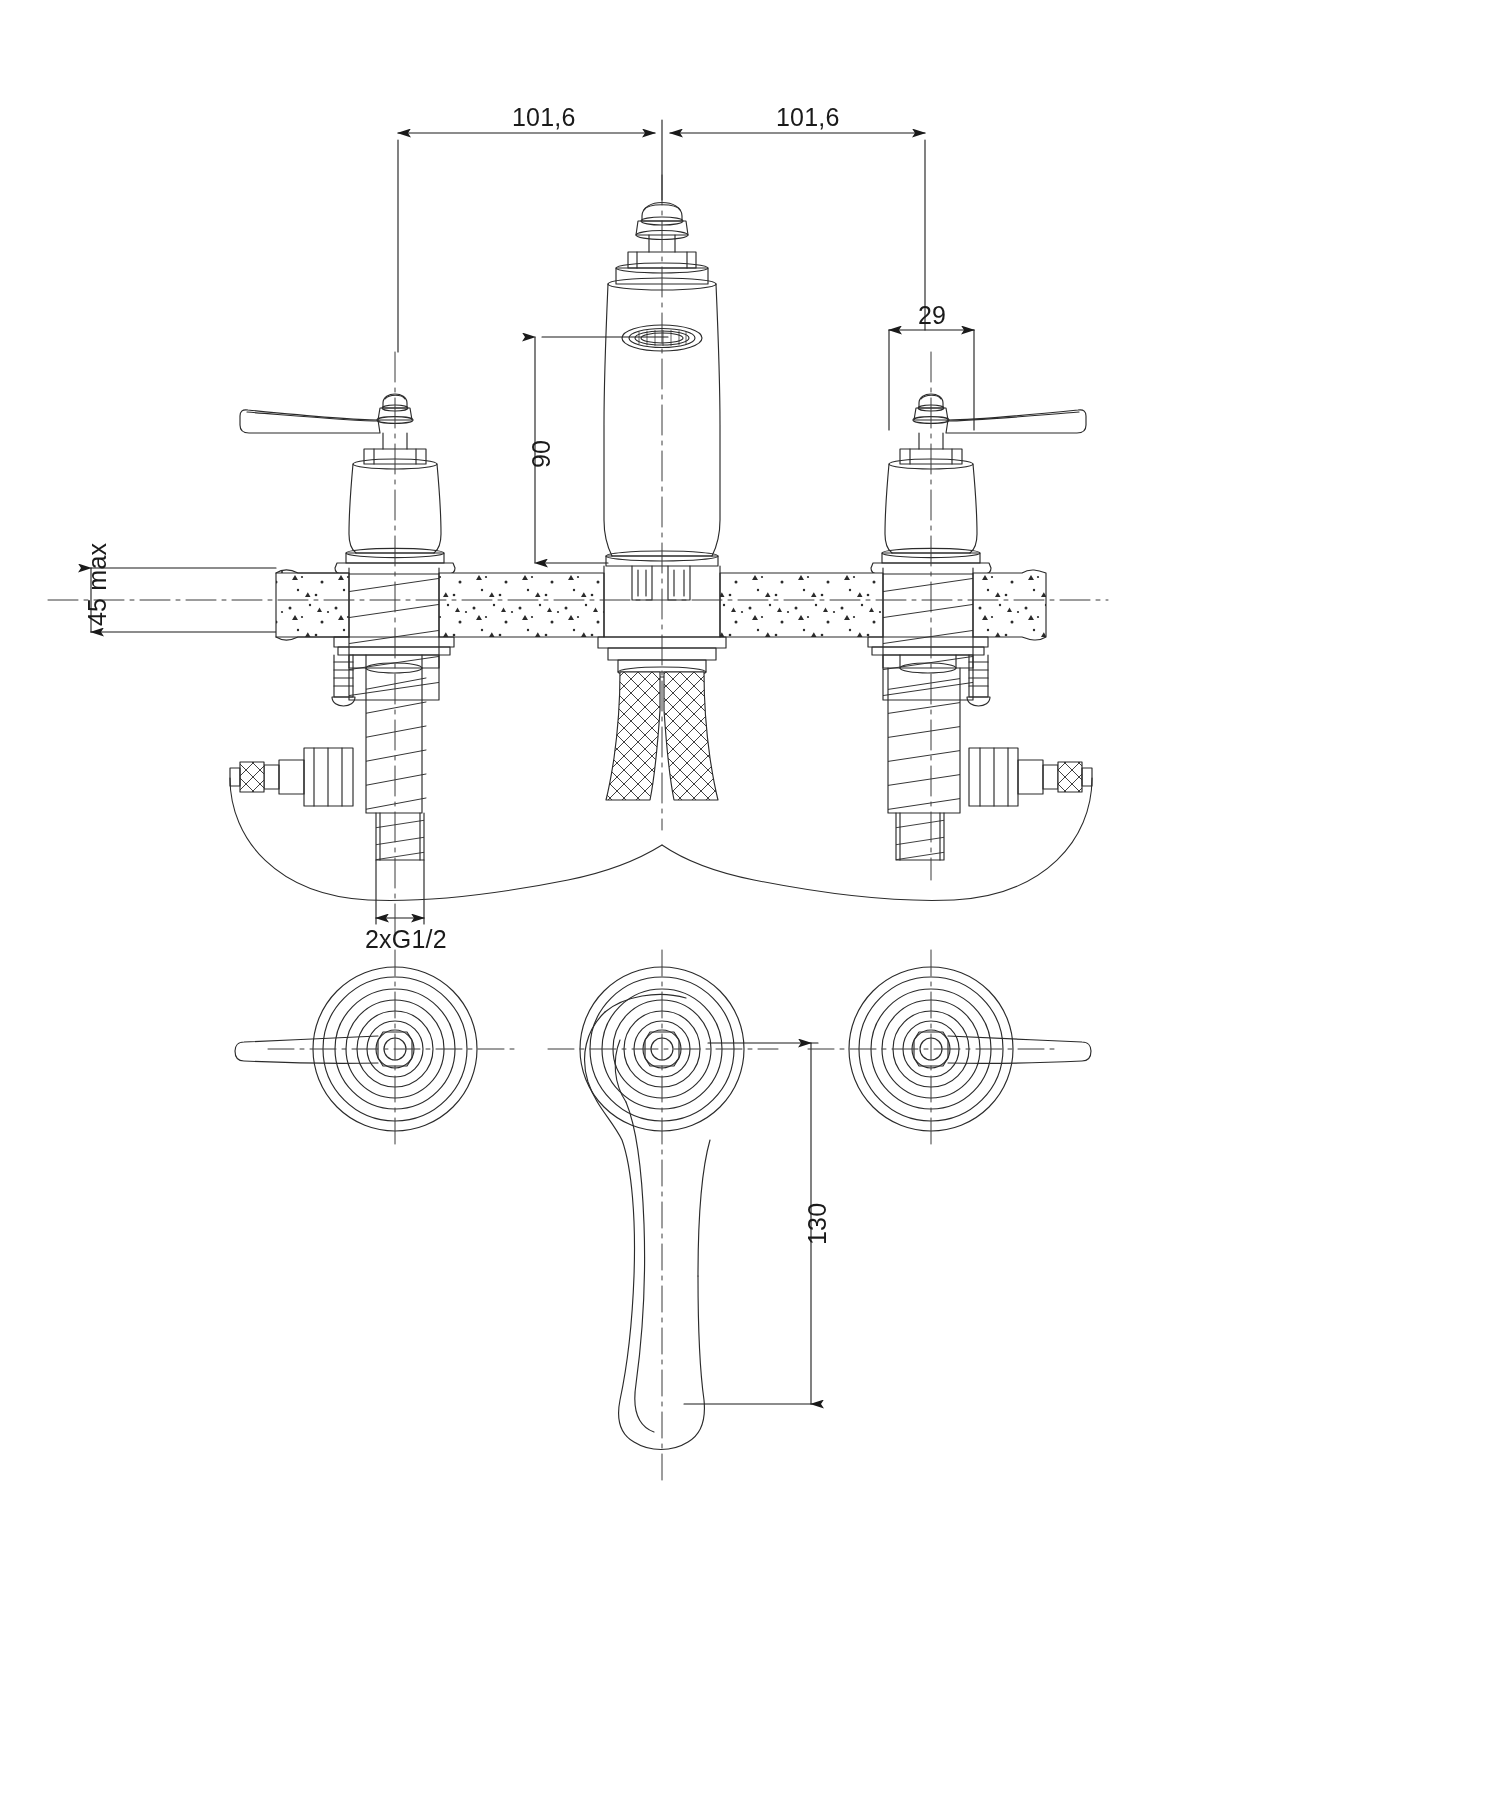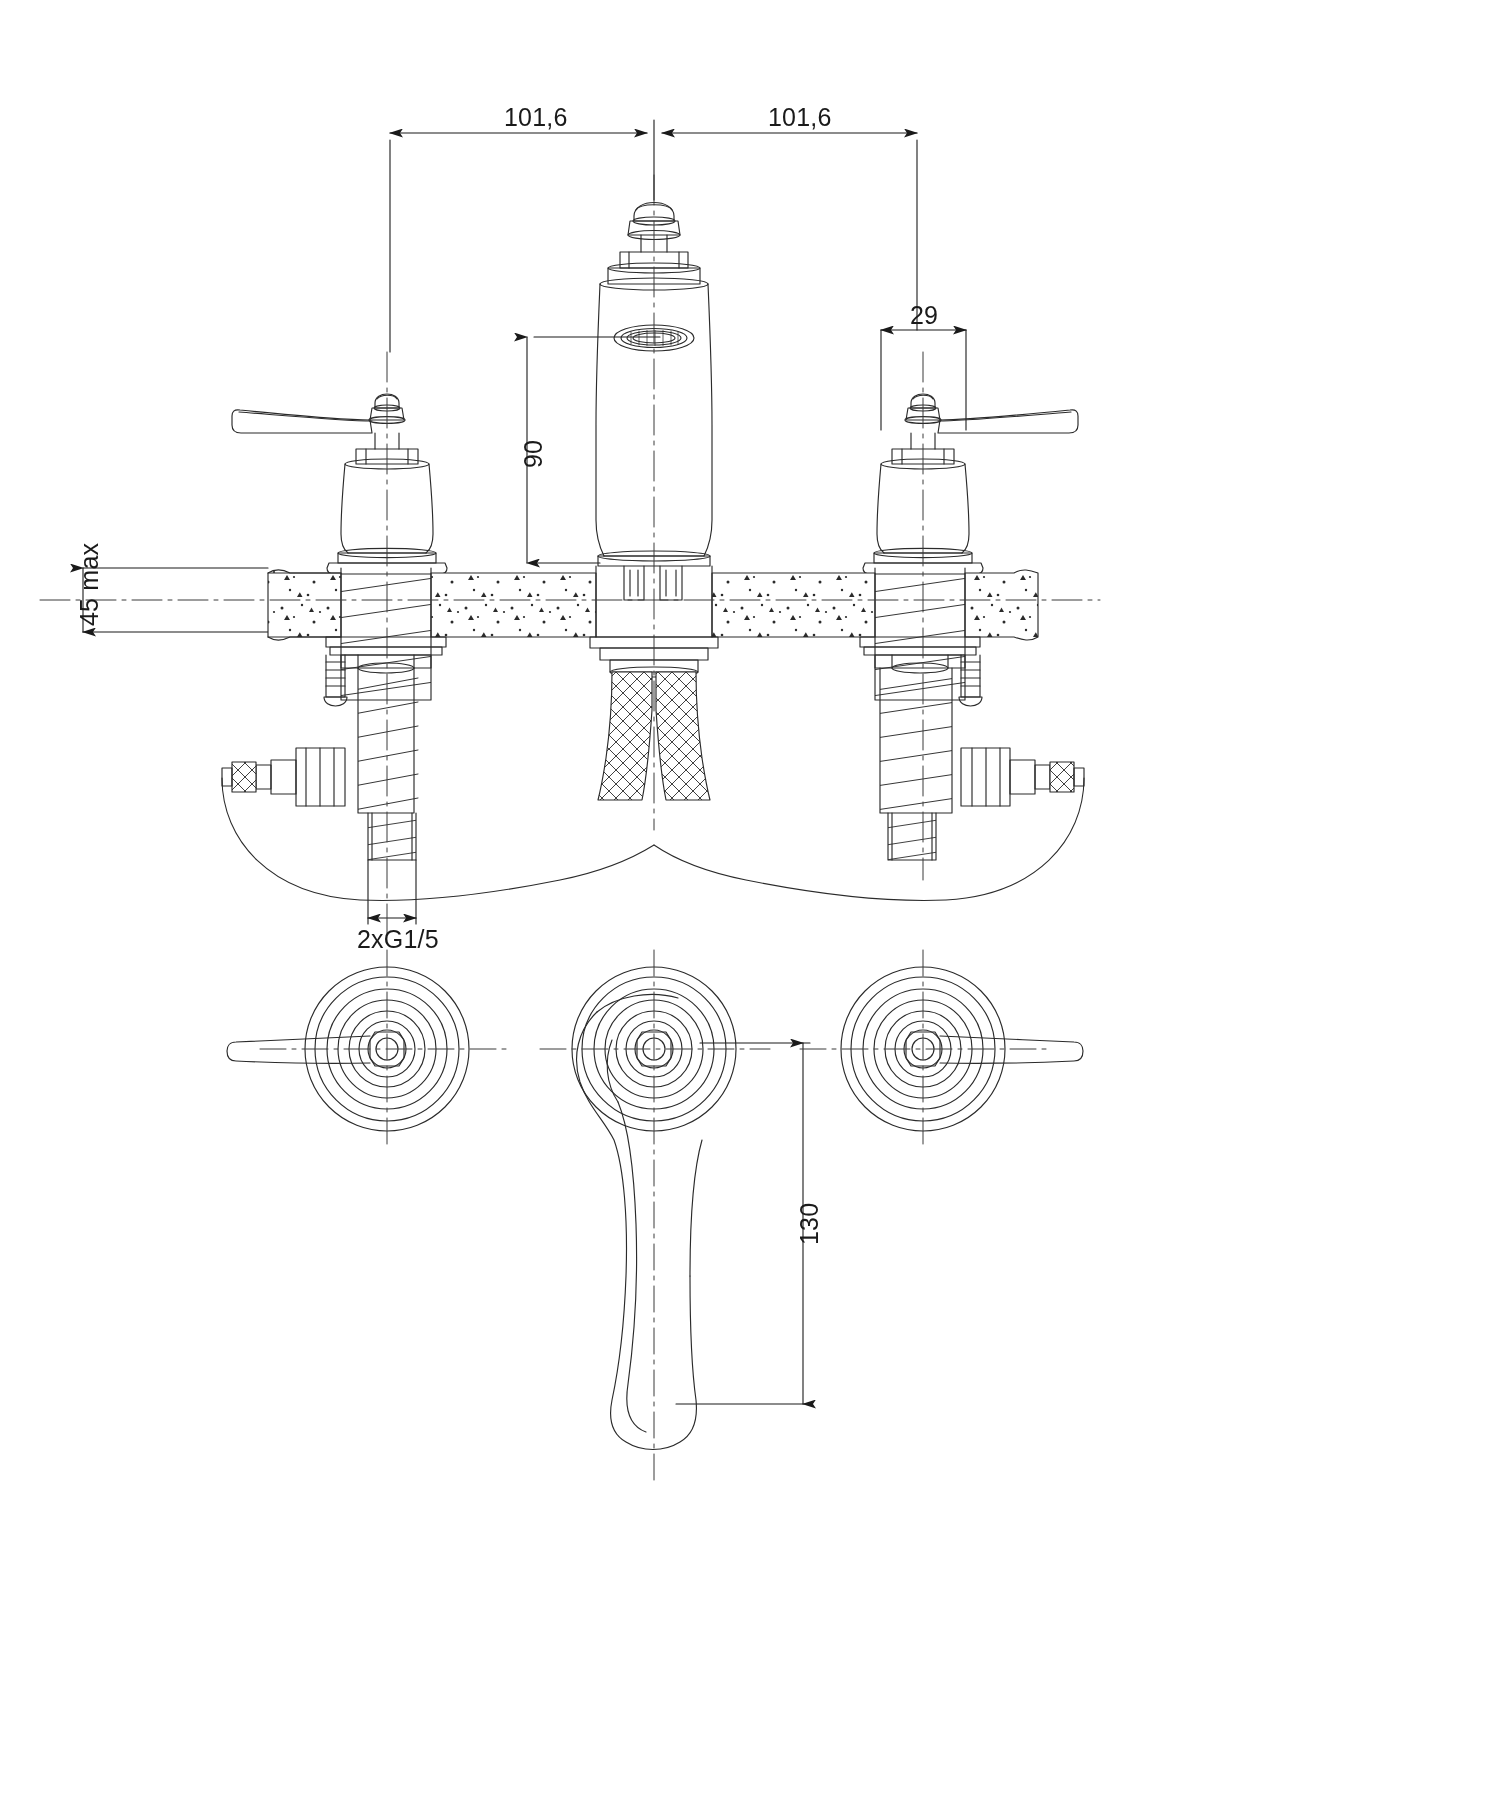--- a/index.html
+++ b/index.html
@@ -3,20 +3,21 @@
 <meta charset="utf-8">
 <title>Faucet Technical Drawing</title>
 <style>
   html,body{margin:0;padding:0;background:#ffffff;}
   body{font-family:"Liberation Sans", sans-serif;}
   #sheet{
     position:relative;
     width:1218px;height:1796px;
     background:#ffffff;
     overflow:hidden;
+    margin-left:8px;
   }
   #sheet svg{position:absolute;left:0;top:0;width:1500px;height:1796px;}
   .dimtext{
     position:absolute;
     font-family:"Liberation Sans", sans-serif;
     font-size:25px;
     color:#1a1a1a;
     white-space:nowrap;
     letter-spacing:0.2px;
   }
@@ -399,17 +400,17 @@
   <div class="dimtext" style="left:504px;top:103px;">101,6</div>
 
   <div class="dimtext" style="left:768px;top:103px;">101,6</div>
 
   <div class="dimtext" style="left:910px;top:301px;">29</div>
 
   <div class="dimtext rot90" style="left:519px;top:468px;">90</div>
 
   <div class="dimtext rot90" style="left:75px;top:626px;">45 max</div>
 
-  <div class="dimtext" style="left:357px;top:925px;">2xG1/5</div>
+  <div class="dimtext" style="left:357px;top:925px;">2xG1/2</div>
 
   <div class="dimtext rot90" style="left:795px;top:1245px;">130</div>
 
 </div>
 
 </body></html>

